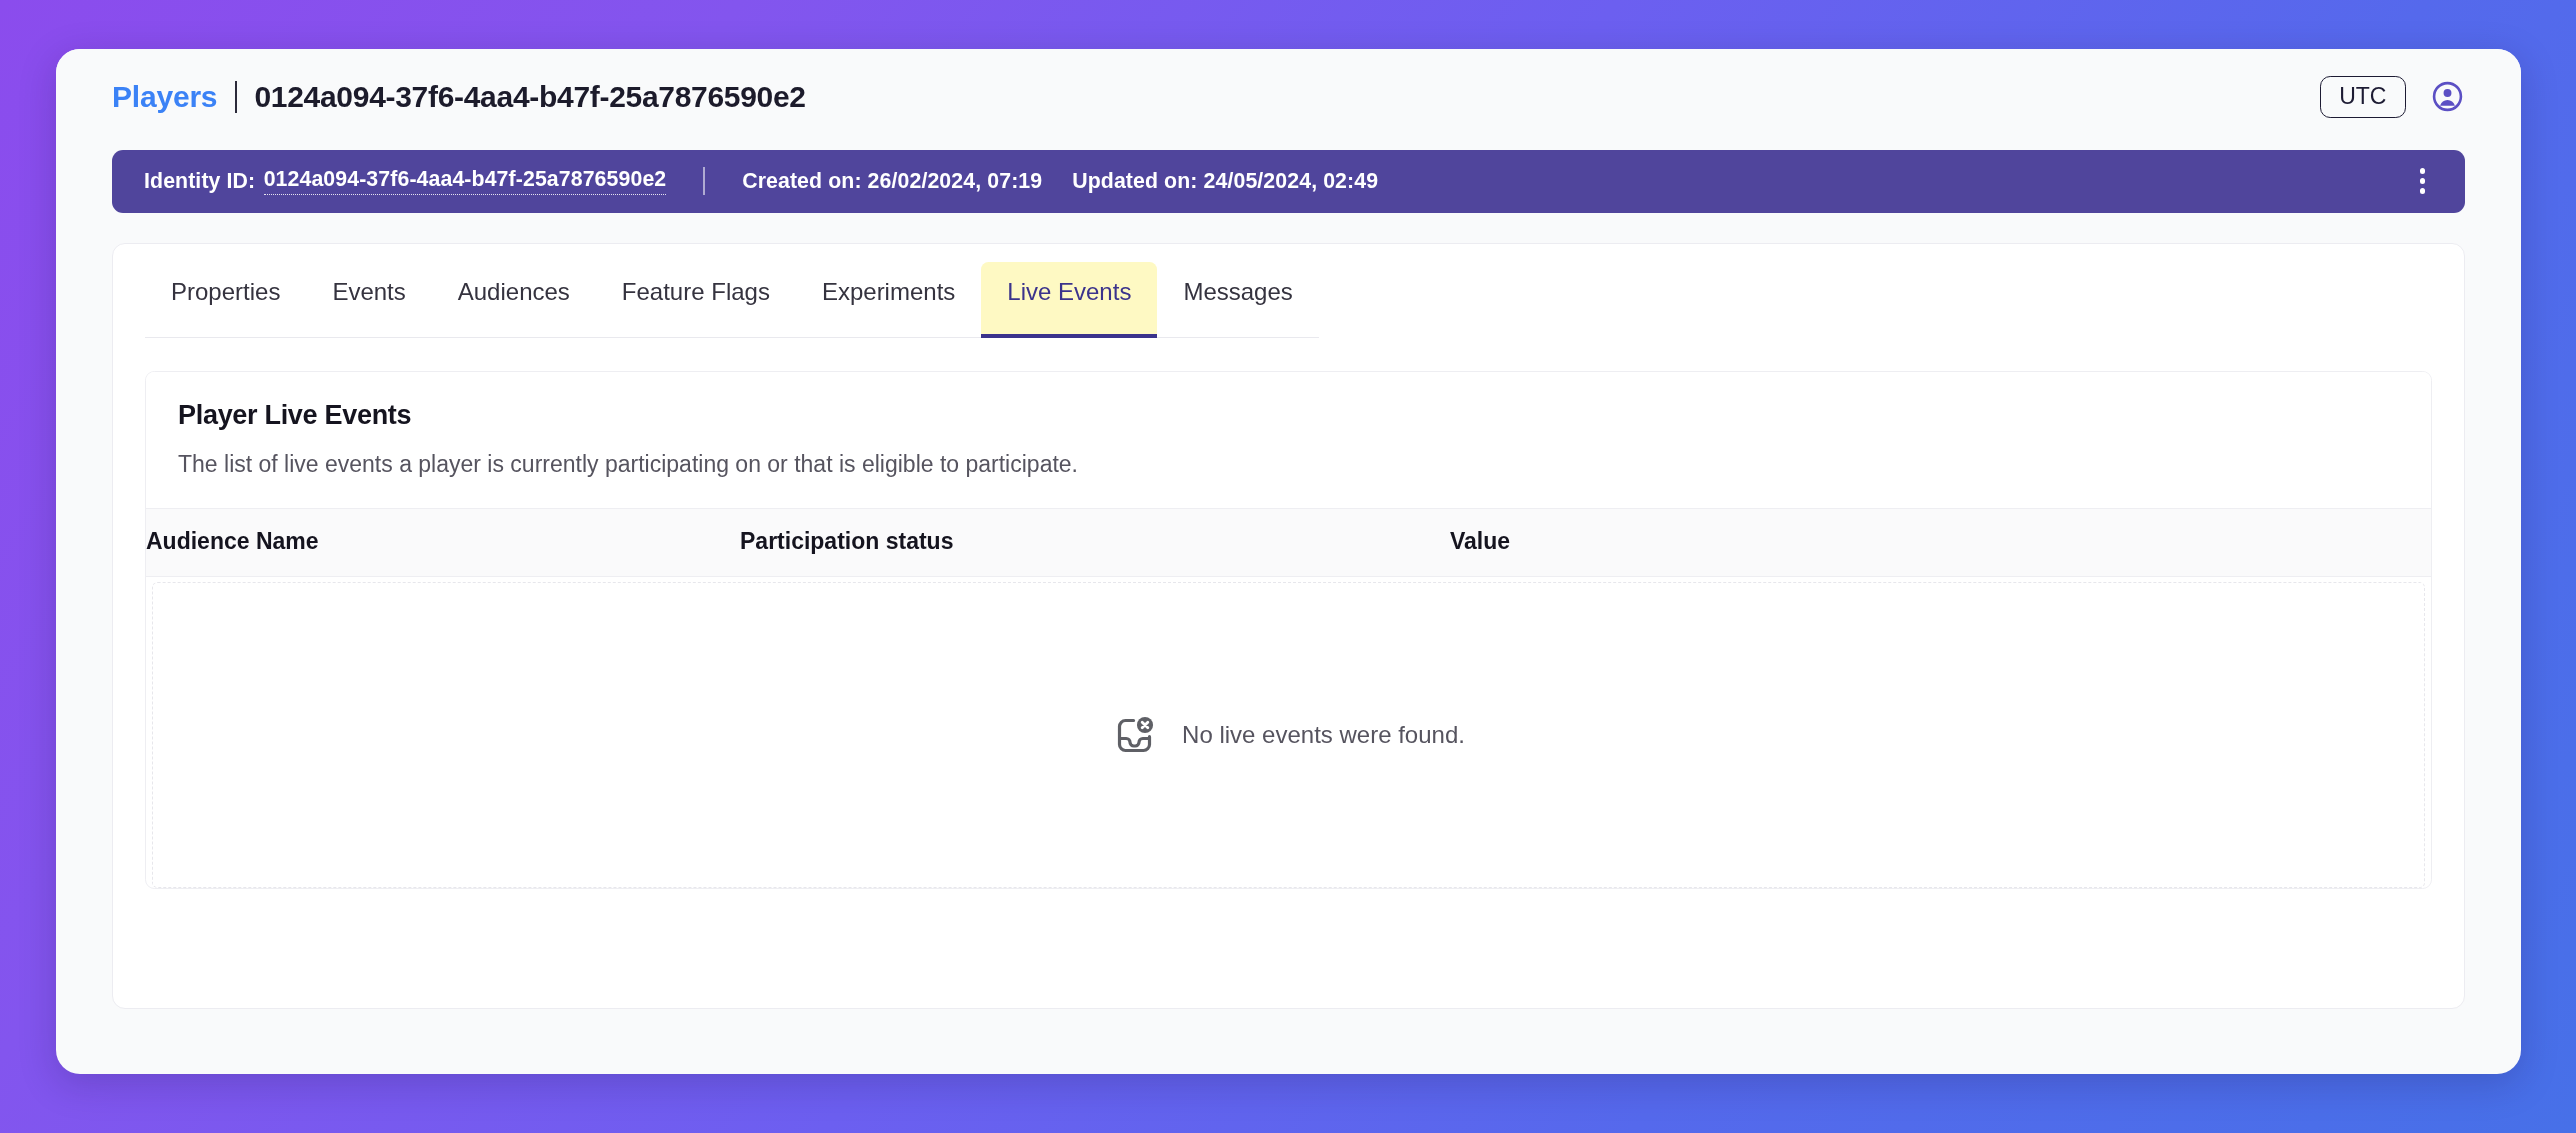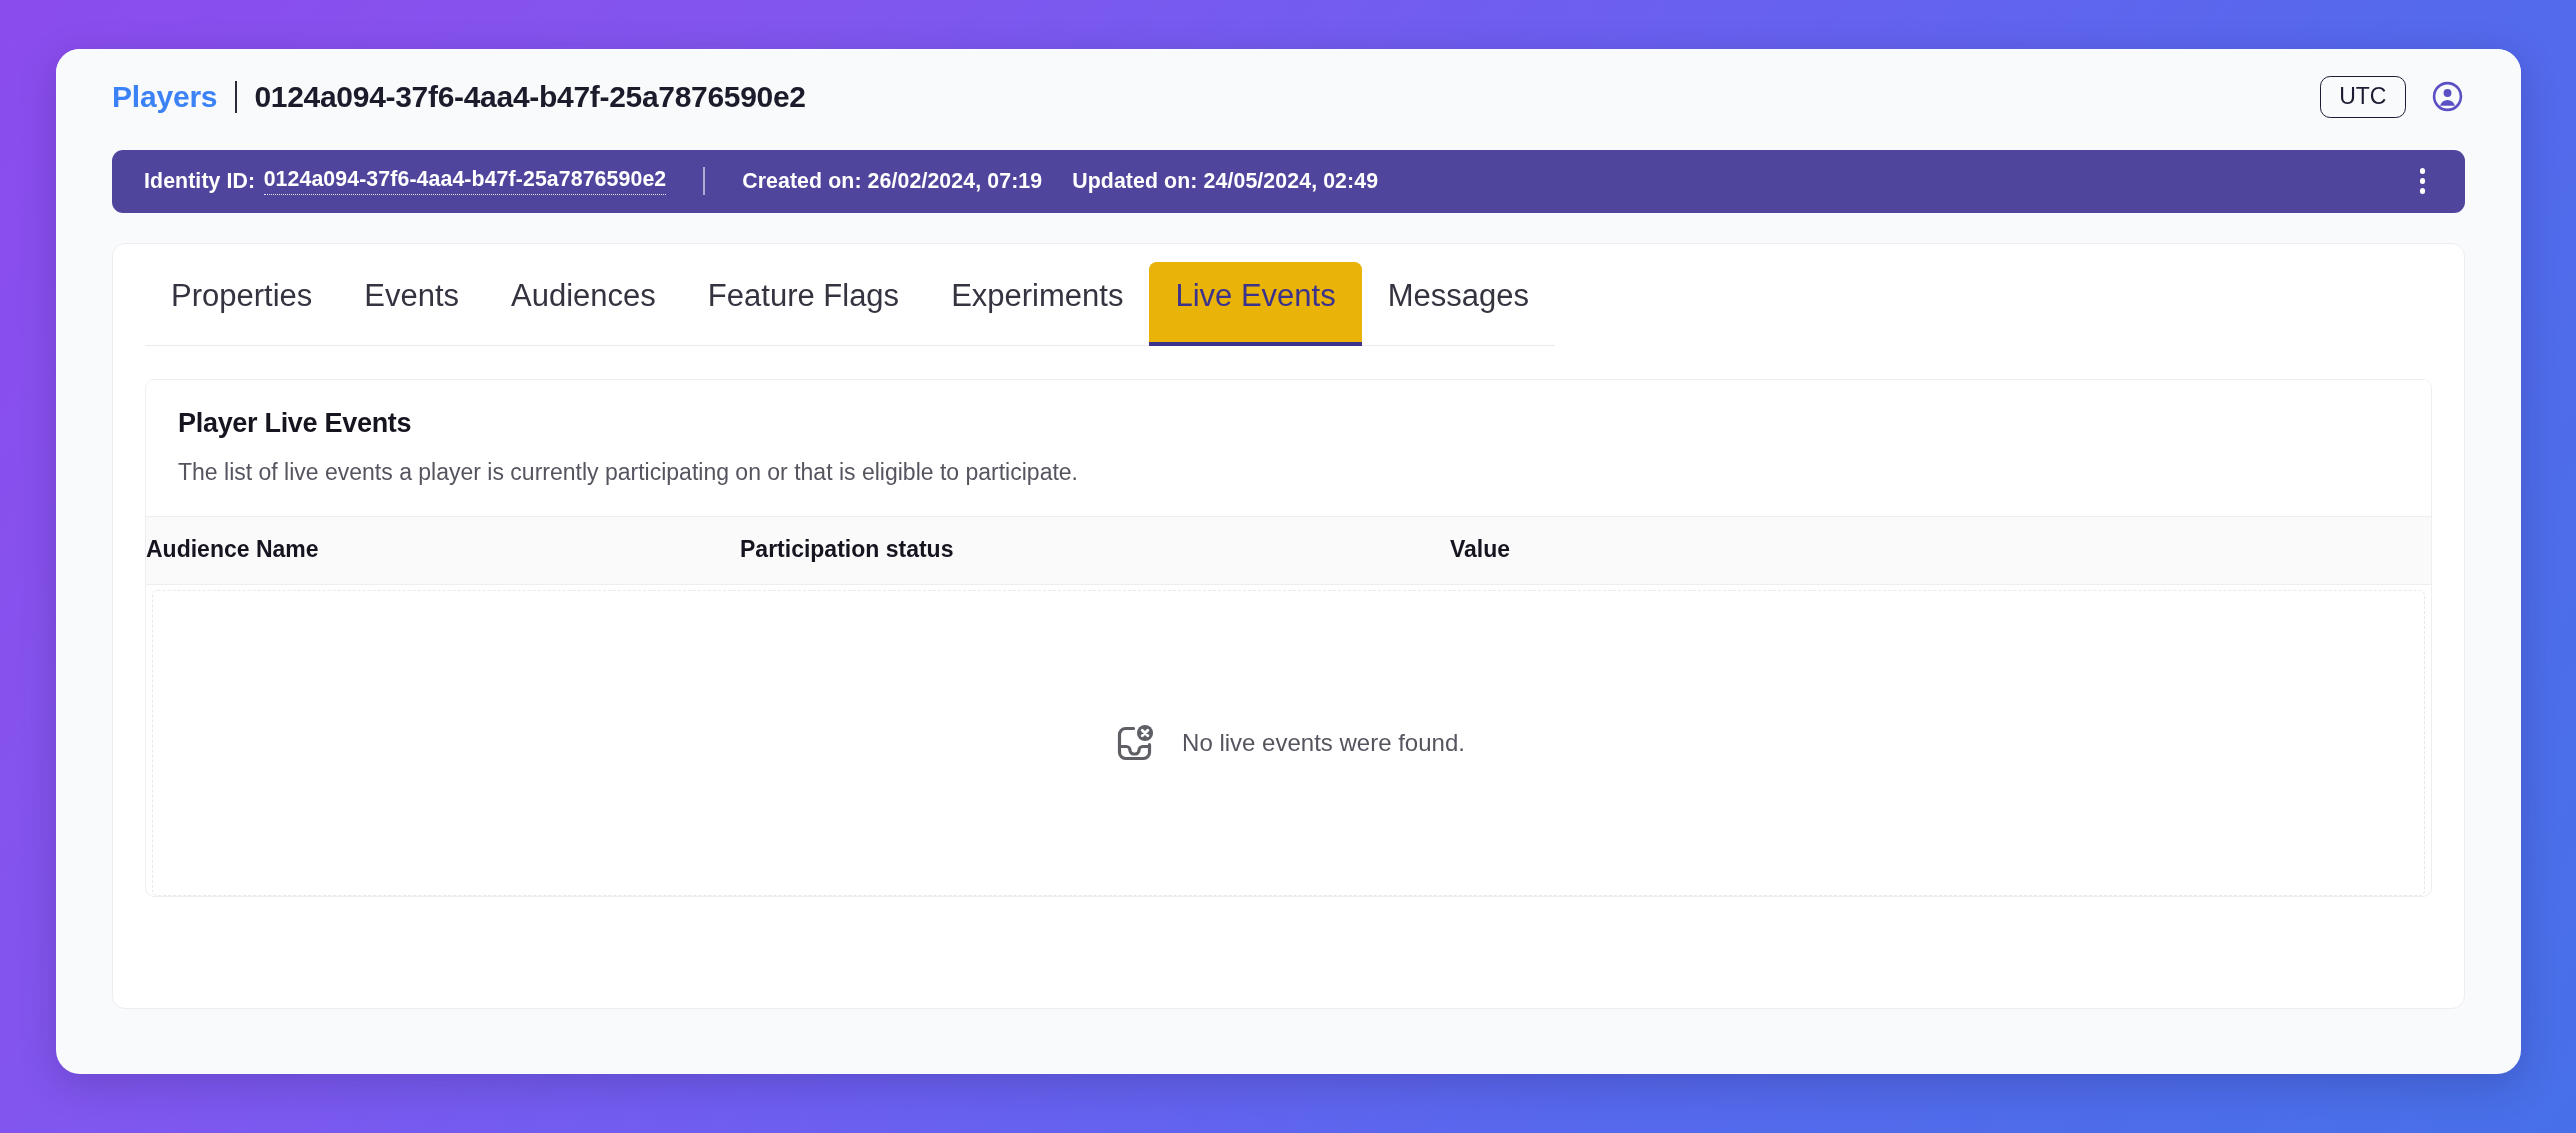--- a/index.html
+++ b/index.html
@@ -152,31 +152,31 @@
   
   .tabs {
     display: flex;
     padding: 18.6px 32px 0 32px;
     gap: 0;
   }
 
   .tab {
     position: relative;
     padding: 16px 26px 16.7px;
-    font-size: 31px;
+    font-size: 24px;
     color: #35333f;
     cursor: pointer;
     border-bottom: 1.9px solid #e9e9ee;
     background: transparent;
     white-space: nowrap;
     font-family: "Liberation Sans", sans-serif;
   }
 
   .tab.active {
-    background: #eab308;
+    background: #fef9c3;
     color: #3b338c;
     border-bottom: 4.6px solid #3b338c;
     border-top-left-radius: 7.4px;
     border-top-right-radius: 7.4px;
     padding-bottom: 28px;
   }
 
   
   .card {
     margin: 33px 32px 0 32px;

